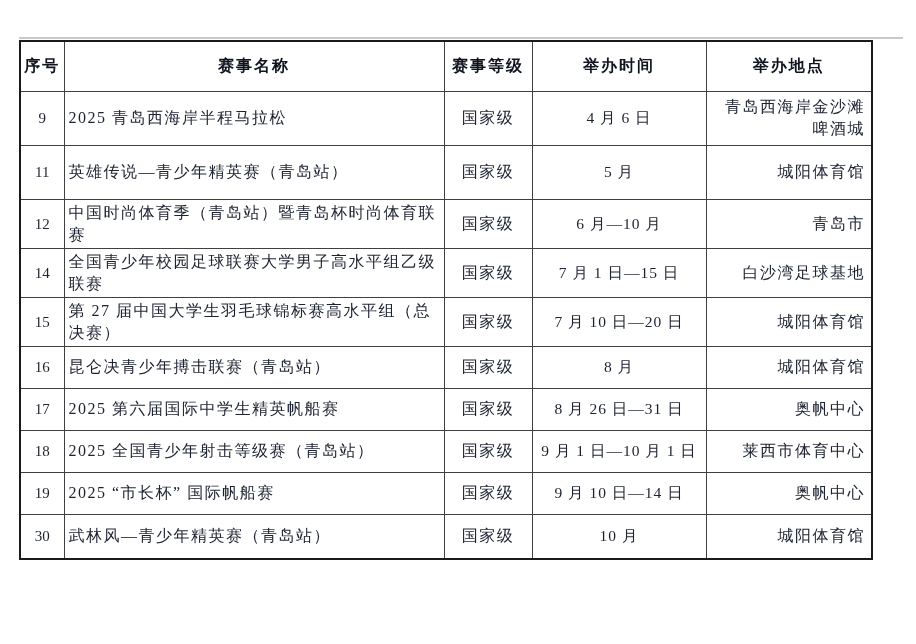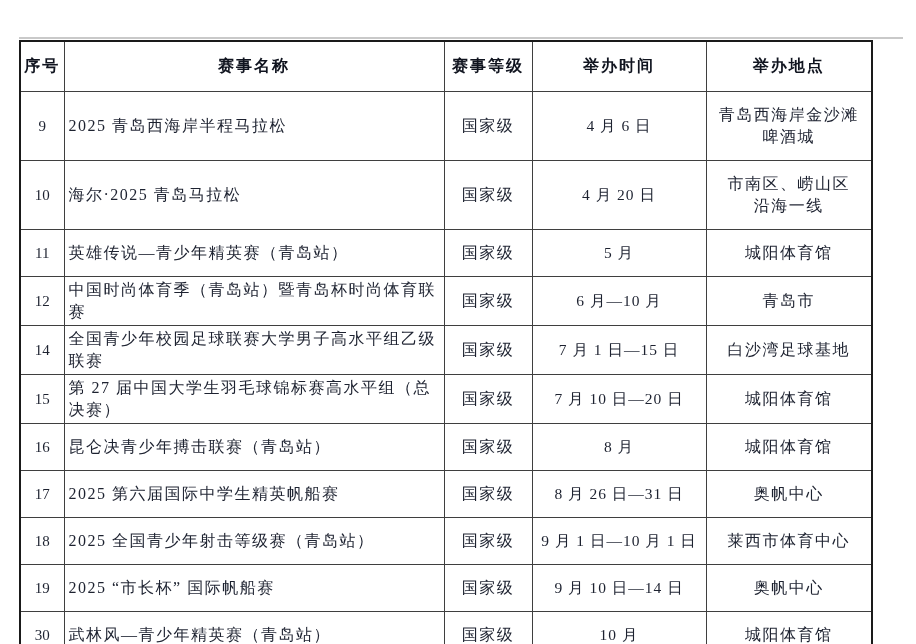--- a/index.html
+++ b/index.html
@@ -68,21 +68,22 @@
   td.c-no {
     letter-spacing: 0;
     font-size: 15px;
   }
   td.c-name {
     text-align: left;
   }
   td.c-time { font-size: 15.5px; letter-spacing: 1px; text-align: center; }
   td.c-loc {
     white-space: pre-line;
-    padding: 12px 6px;
+    padding: 4px 6px;
+    text-align: right;
   }
 </style>
 </head>
 <body>
 
 <div class="page">
   <div class="scan-line-top"></div>
 
   <div class="table-wrap">
     <table>
@@ -103,28 +104,20 @@
         </tr>
       </thead>
       <tbody>
           <tr>
     <td class="c-no">9</td>
     <td class="c-name">2025 青岛西海岸半程马拉松</td>
     <td class="c-level">国家级</td>
     <td class="c-time">4 月 6 日</td>
     <td class="c-loc">青岛西海岸金沙滩
 啤酒城</td>
-  </tr>
-          <tr>
-    <td class="c-no">10</td>
-    <td class="c-name">海尔·2025 青岛马拉松</td>
-    <td class="c-level">国家级</td>
-    <td class="c-time">4 月 20 日</td>
-    <td class="c-loc">市南区、崂山区
-沿海一线</td>
   </tr>
           <tr>
     <td class="c-no">11</td>
     <td class="c-name">英雄传说—青少年精英赛（青岛站）</td>
     <td class="c-level">国家级</td>
     <td class="c-time">5 月</td>
     <td class="c-loc">城阳体育馆</td>
   </tr>
           <tr>
     <td class="c-no">12</td>

